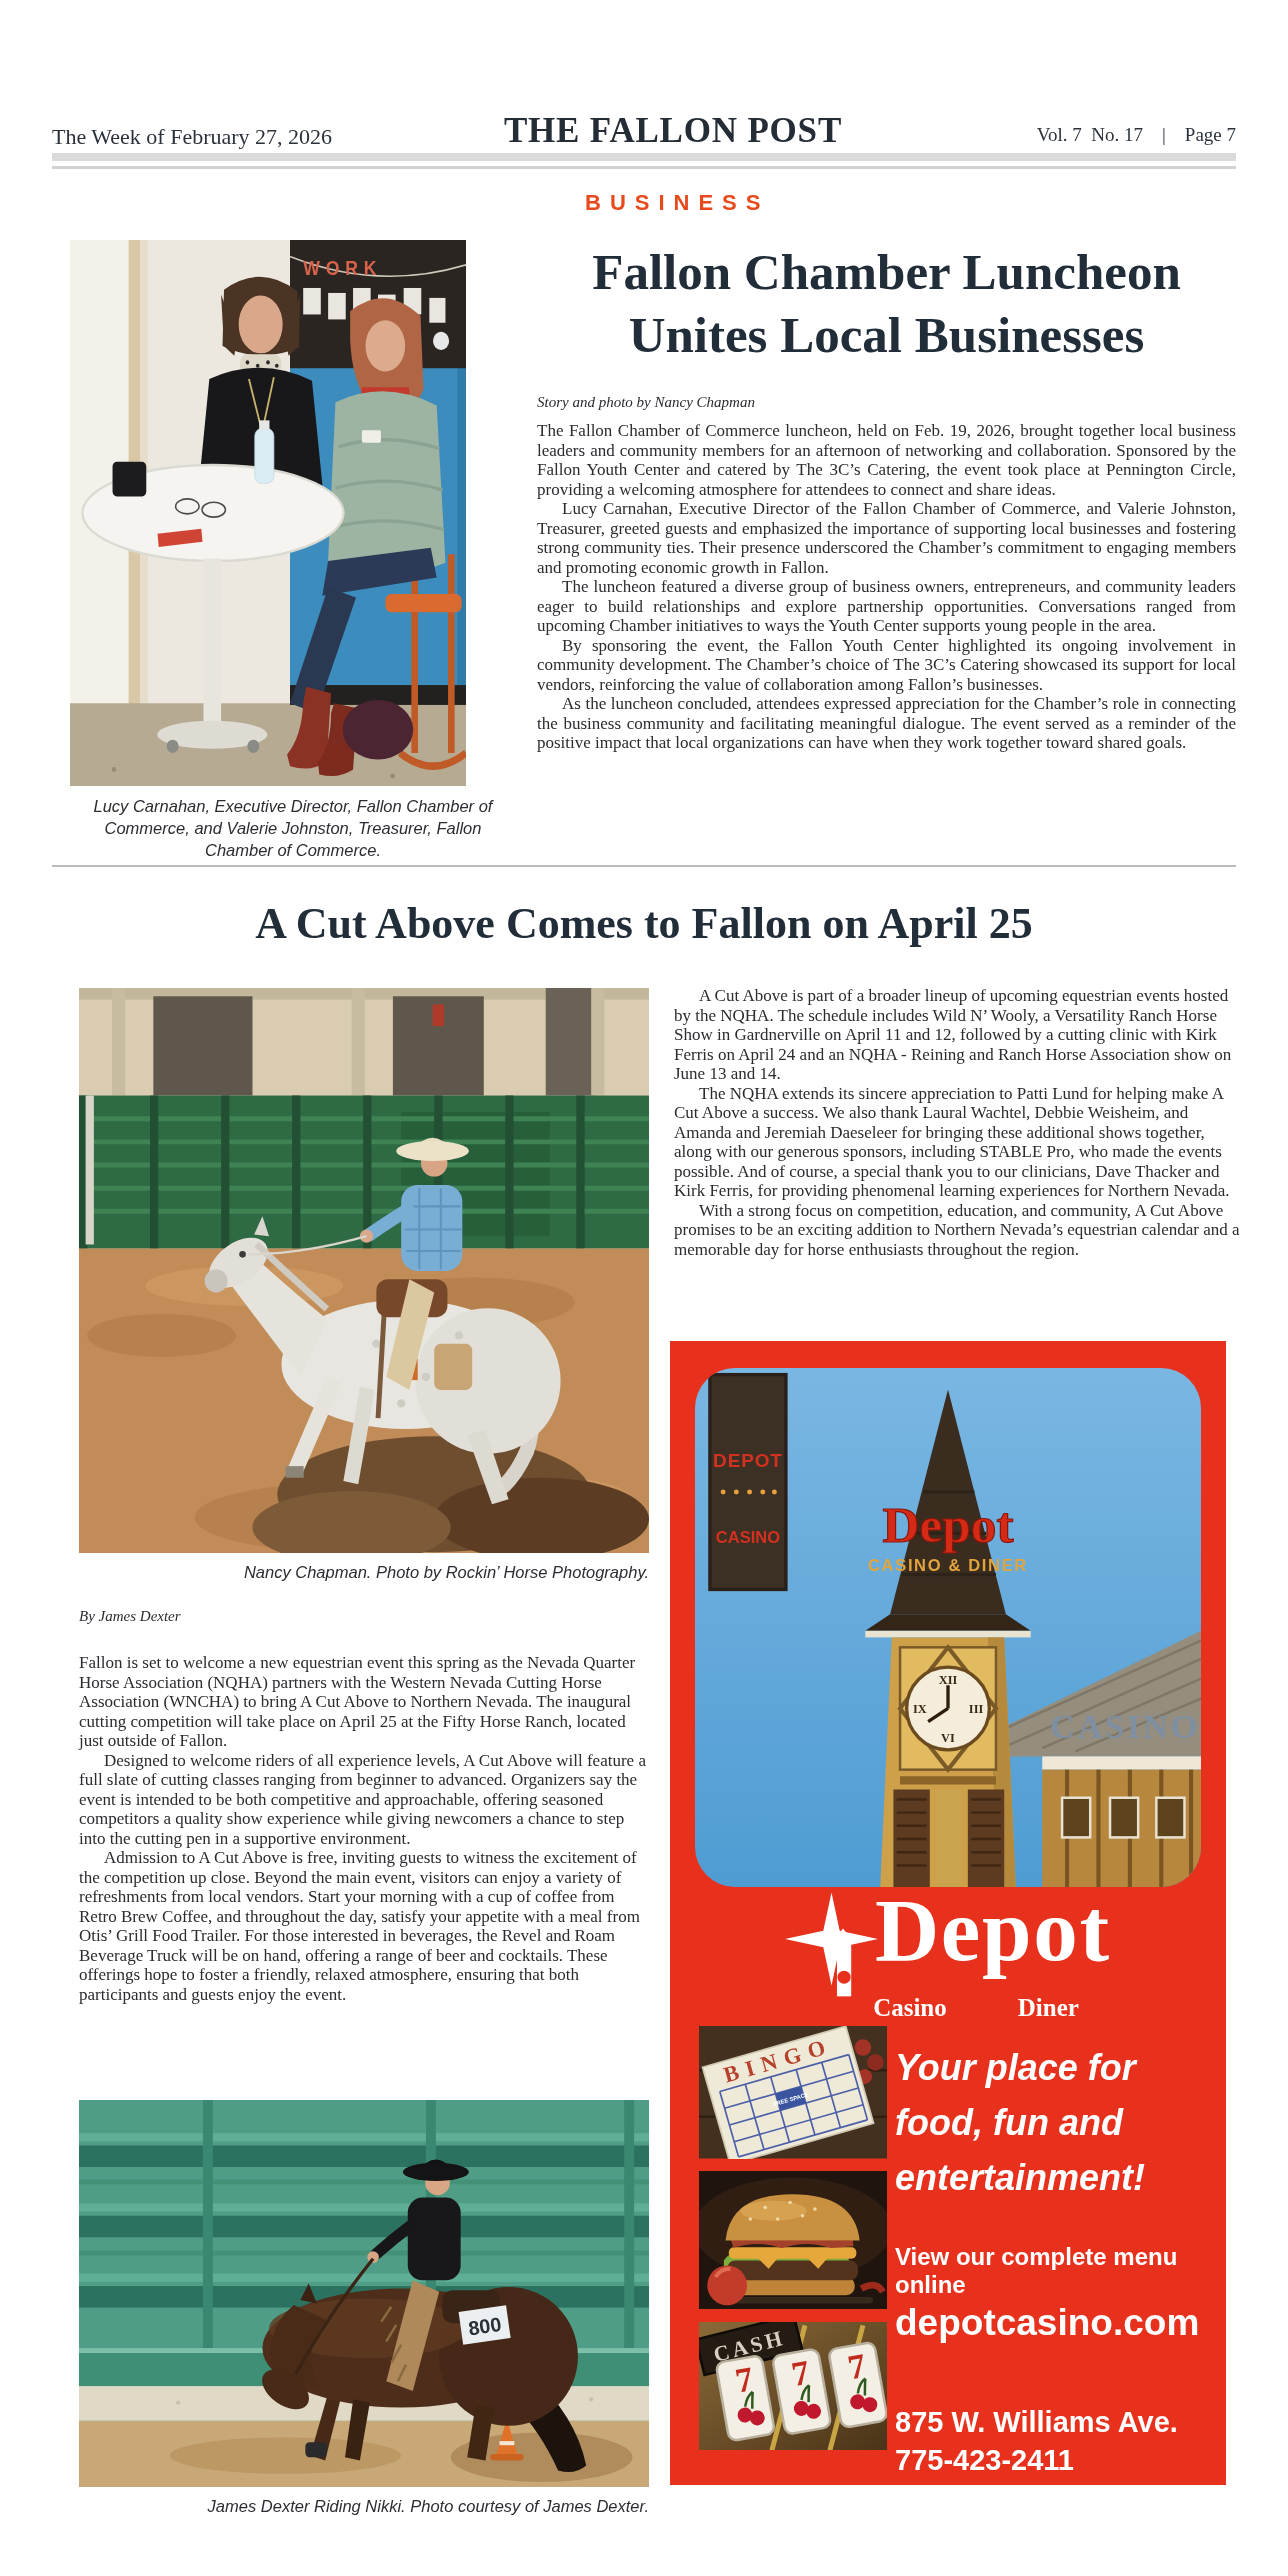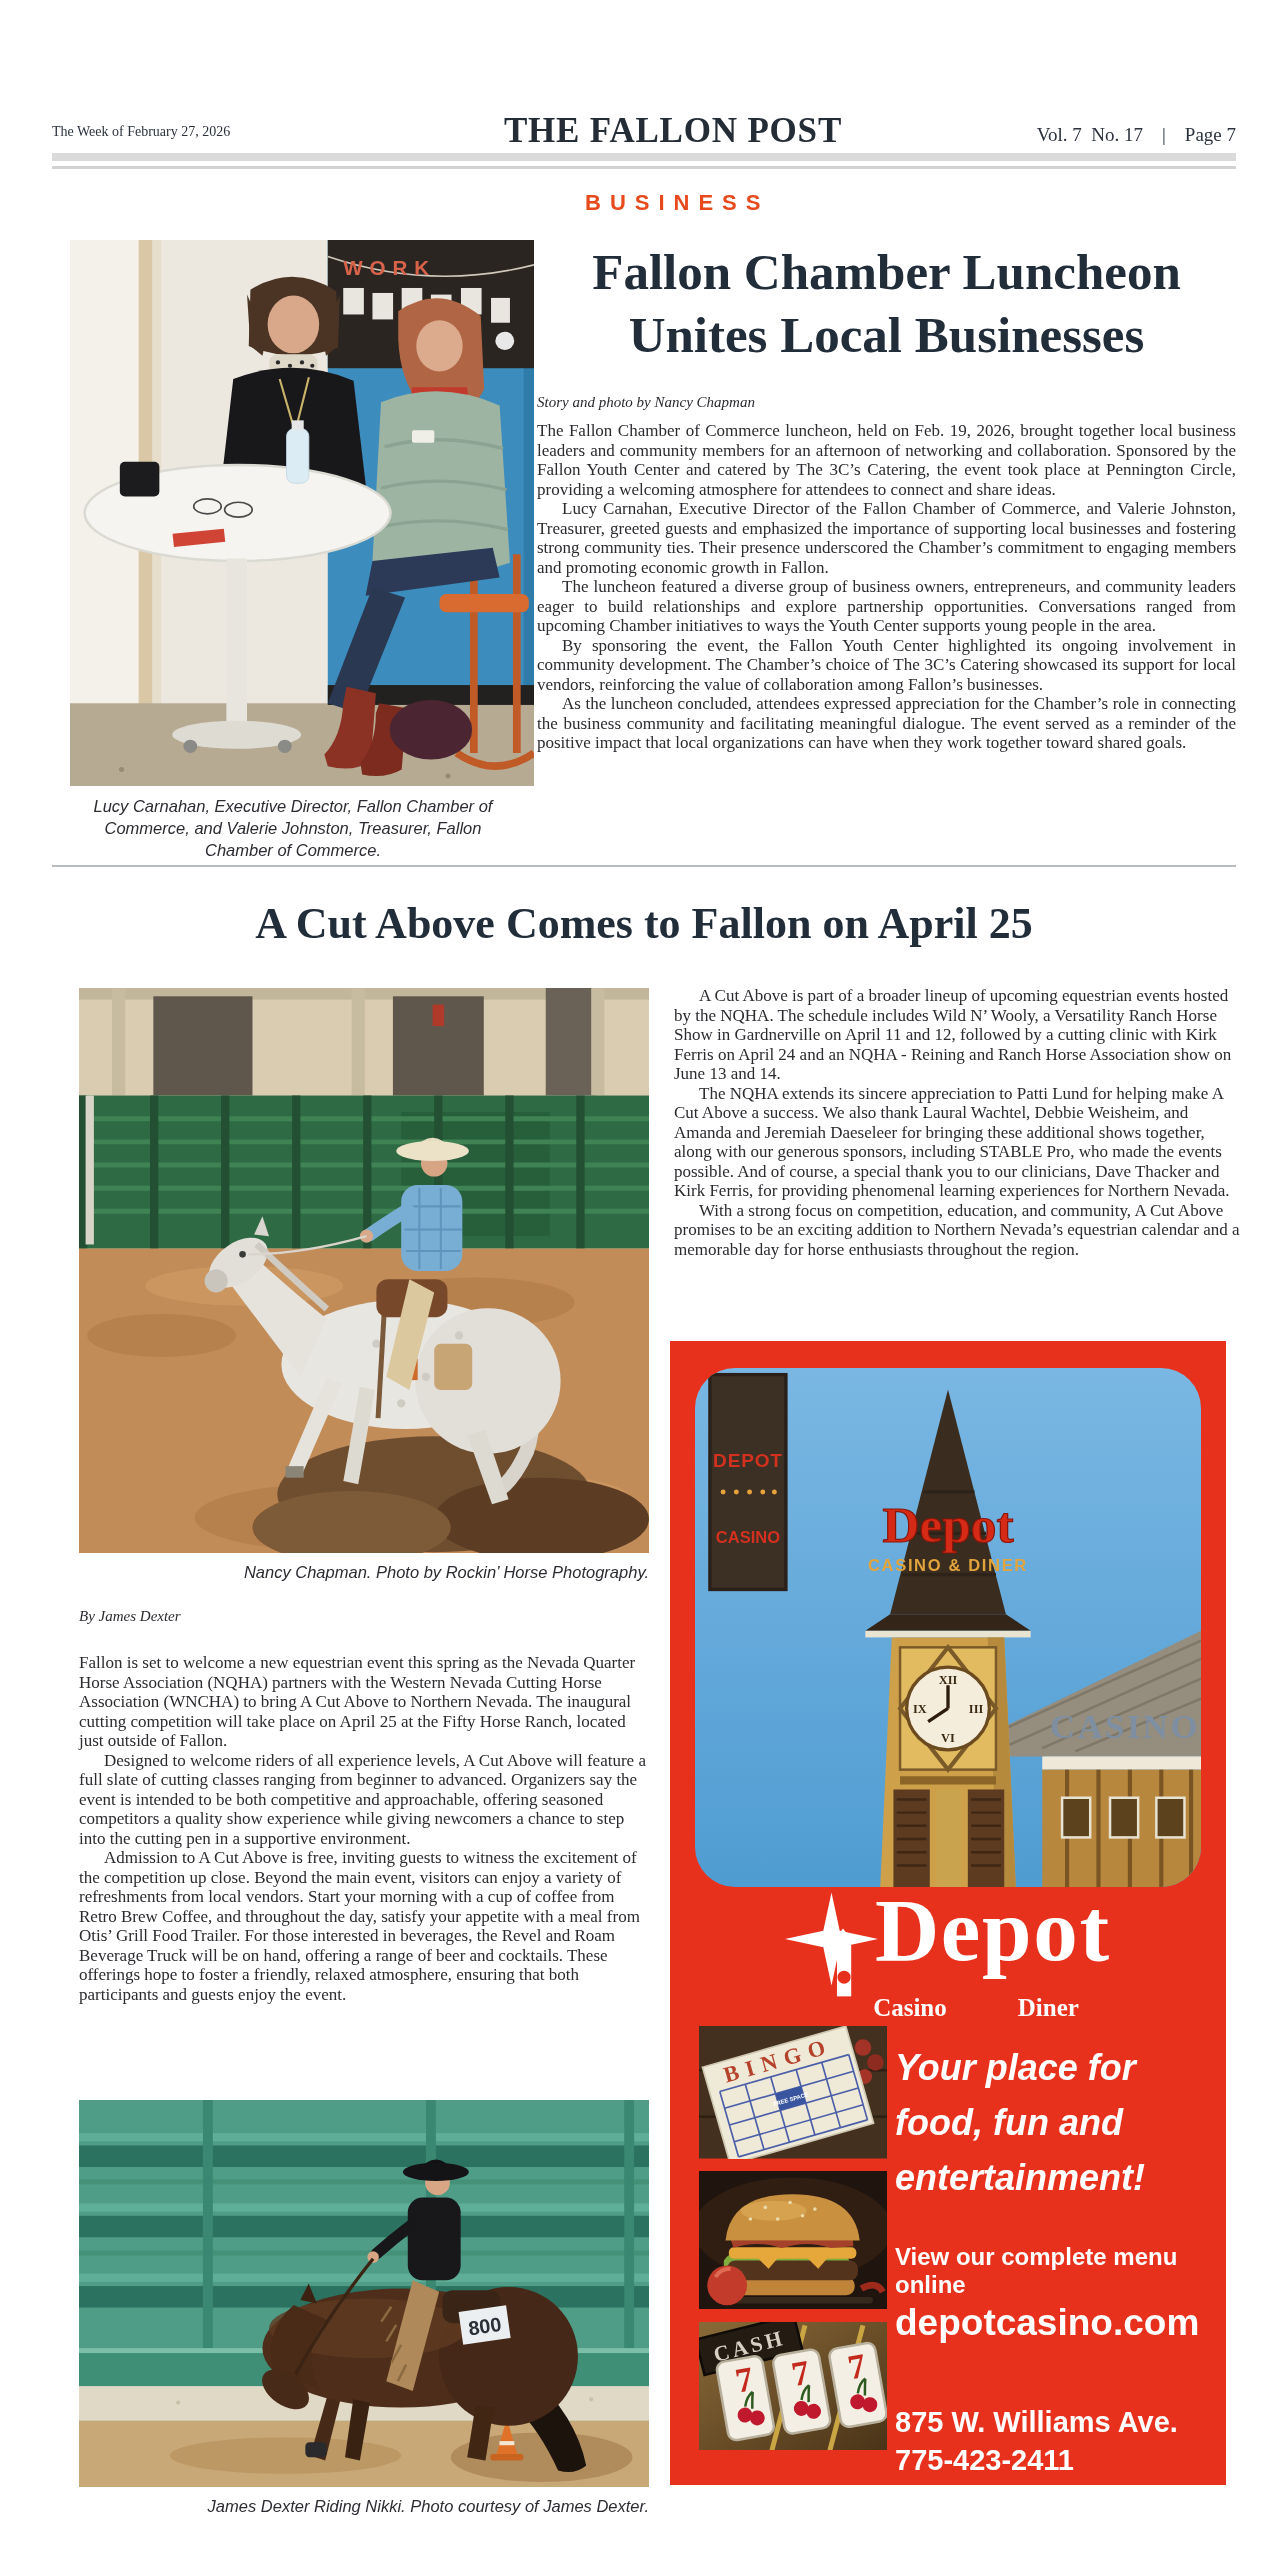--- a/index.html
+++ b/index.html
@@ -1,31 +1,31 @@
 <!DOCTYPE html>
 <html lang="en" style="font-size:13.2px"><head>
 <meta charset="utf-8">
 <style>
   html,body{margin:0;padding:0;background:#ffffff;}
   .page{position:relative;width:1288px;height:2576px;background:#ffffff;
         font-family:"Liberation Serif",serif;color:#26262b;overflow:hidden;}
 
   
-  .mh-date{position:absolute;left:52px;top:124px;font-size:14px;color:#2b323c;}
+  .mh-date{position:absolute;left:52px;top:124px;font-size:22px;color:#2b323c;}
   .mh-title{position:absolute;left:0;top:111px;width:100%;text-align:center;
             font-size:35px;font-weight:bold;letter-spacing:0.8px;color:#242c36;margin-left:29px;}
   .mh-issue{position:absolute;right:52px;top:124px;font-size:19px;color:#2b323c;text-align:right;}
   .rule-thick{position:absolute;left:52px;top:153px;width:1184px;height:8.3px;background:#dadada;}
   .rule-thin{position:absolute;left:52px;top:166px;width:1184px;height:2.5px;background:#d2d2d2;}
 
   .section-label{position:absolute;left:585px;top:190px;font-family:"Liberation Sans",sans-serif;
                  font-weight:bold;font-size:22px;letter-spacing:9px;color:#e74a1c;}
 
   
-  .a1-photo{position:absolute;left:70px;top:240px;width:464px;height:546px;}
+  .a1-photo{position:absolute;left:70px;top:240px;width:396px;height:546px;}
   .a1-photo svg,.photo svg{display:block;width:100%;height:100%;}
   .caption{font-family:"Liberation Sans",sans-serif;font-style:italic;font-size:16.5px;
            line-height:22px;color:#2c2c33;}
   .a1-caption{position:absolute;left:70px;top:795px;width:446px;text-align:center;}
   .a1-col{position:absolute;left:537px;top:241px;width:699px;}
   .a1-headline{text-align:center;font-size:51px;line-height:63px;font-weight:bold;color:#222d3a;}
   .byline{font-style:italic;font-size:15px;color:#2a2a30;}
   .a1-byline{margin-top:26.5px;}
   .bodytext{font-size:17px;line-height:19.5px;color:#2b2b30;}
   .bodytext p{margin:0;}

